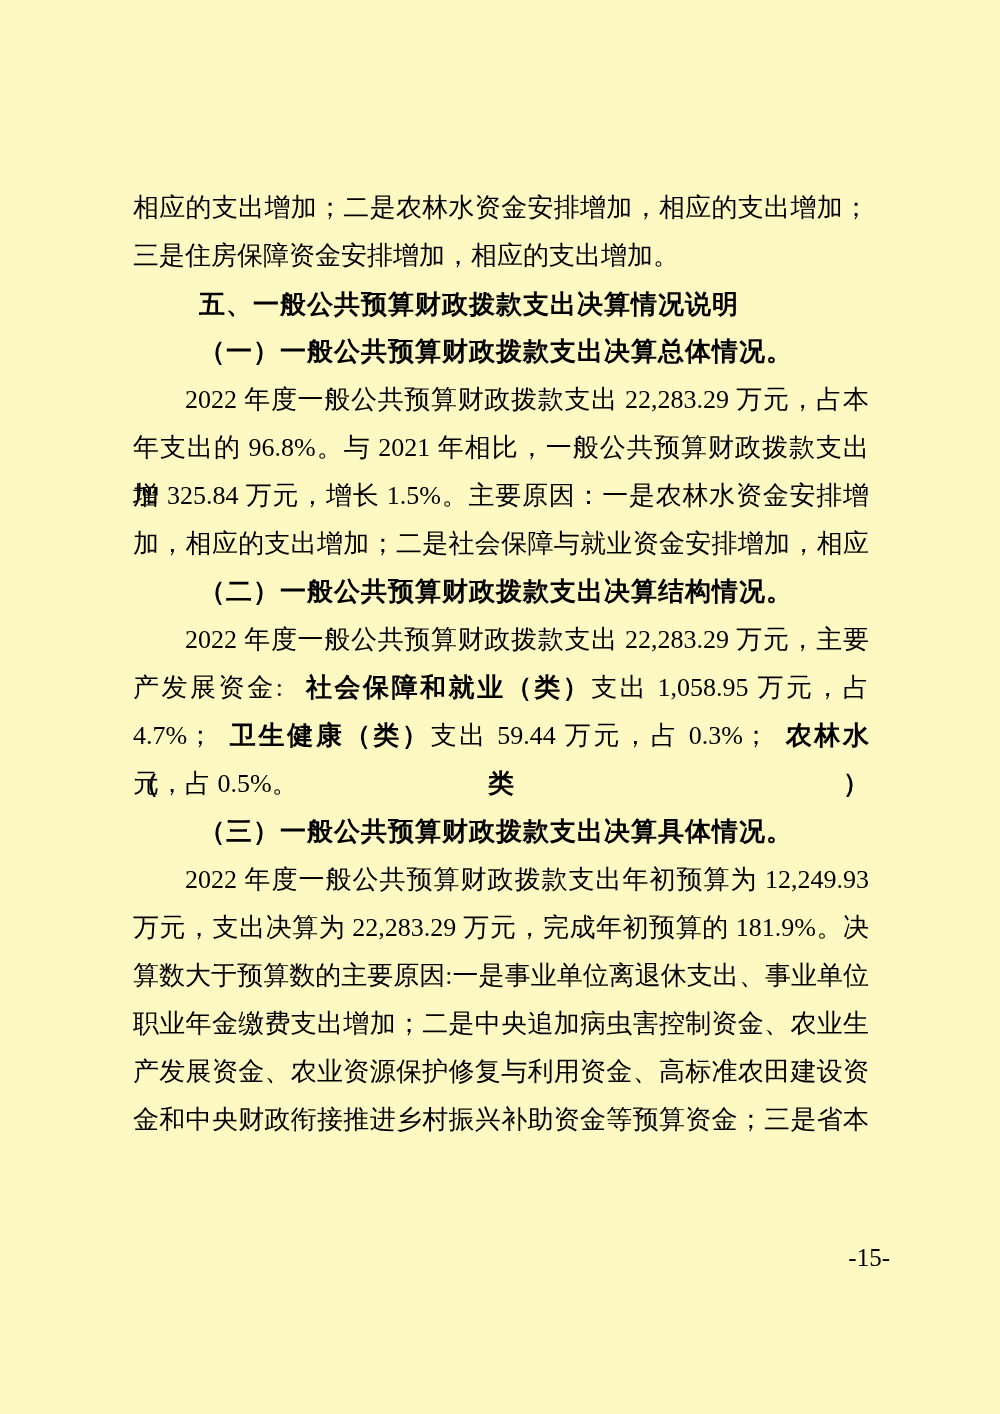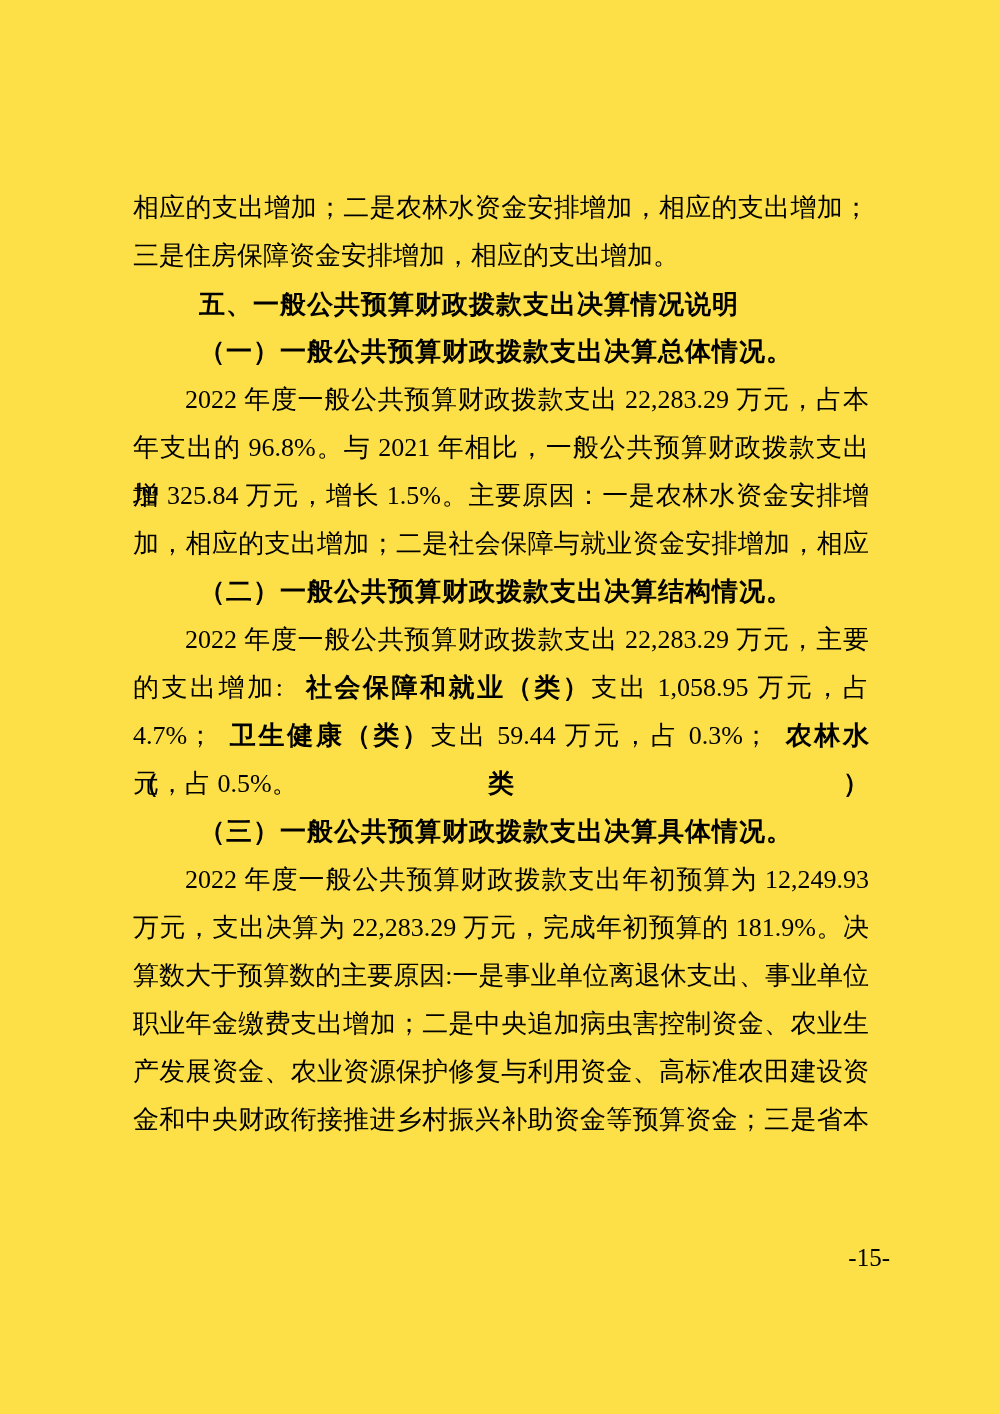--- a/index.html
+++ b/index.html
@@ -5,21 +5,21 @@
   html, body {
     margin: 0;
     padding: 0;
     background: #e8e8e8;
   }
   .page {
     position: relative;
     width: 1000px;
     height: 1414px;
     margin: 0 auto;
-    background: #fde047;
+    background: #fef9c3;
     font-family: "Liberation Serif", "DejaVu Serif", serif;
     color: #000000;
     overflow: hidden;
   }
   .content {
     position: absolute;
     left: 133px;
     top: 184px;
     width: 736px;
   }
@@ -73,21 +73,21 @@
       <div class="line style-body align-justify"><span>相应的支出增加；二是农林水资金安排增加，相应的支出增加；</span></div>
       <div class="line style-body align-left"><span>三是住房保障资金安排增加，相应的支出增加。</span></div>
       <div class="line style-heading-sans align-left indent"><span class="seg-bold">五、一般公共预算财政拨款支出决算情况说明</span></div>
       <div class="line style-heading-serif align-left indent"><span class="seg-bold">（一）一般公共预算财政拨款支出决算总体情况。</span></div>
       <div class="line style-body align-justify indent"><span>2022 年度一般公共预算财政拨款支出 22,283.29 万元，占本</span></div>
       <div class="line style-body align-justify"><span>年支出的 96.8%。与 2021 年相比，一般公共预算财政拨款支出增</span></div>
       <div class="line style-body align-justify"><span>加 325.84 万元，增长 1.5%。主要原因：一是农林水资金安排增</span></div>
       <div class="line style-body align-justify"><span>加，相应的支出增加；二是社会保障与就业资金安排增加，相应</span></div>
       <div class="line style-heading-serif align-left indent"><span class="seg-bold">（二）一般公共预算财政拨款支出决算结构情况。</span></div>
       <div class="line style-body align-justify indent"><span>2022 年度一般公共预算财政拨款支出 22,283.29 万元，主要</span></div>
-      <div class="line style-body align-justify"><span>的支出增加: </span><span class="seg-bold">社会保障和就业（类）</span><span>支出 1,058.95 万元，占</span></div>
+      <div class="line style-body align-justify"><span>产发展资金: </span><span class="seg-bold">社会保障和就业（类）</span><span>支出 1,058.95 万元，占</span></div>
       <div class="line style-body align-justify"><span>4.7%；</span><span class="seg-bold">卫生健康（类）</span><span>支出 59.44 万元，占 0.3%；</span><span class="seg-bold">农林水（类）</span></div>
       <div class="line style-body align-left"><span>元，占 0.5%。</span></div>
       <div class="line style-heading-serif align-left indent"><span class="seg-bold">（三）一般公共预算财政拨款支出决算具体情况。</span></div>
       <div class="line style-body align-justify indent"><span>2022 年度一般公共预算财政拨款支出年初预算为 12,249.93</span></div>
       <div class="line style-body align-justify"><span>万元，支出决算为 22,283.29 万元，完成年初预算的 181.9%。决</span></div>
       <div class="line style-body align-justify"><span>算数大于预算数的主要原因:一是事业单位离退休支出、事业单位</span></div>
       <div class="line style-body align-justify"><span>职业年金缴费支出增加；二是中央追加病虫害控制资金、农业生</span></div>
       <div class="line style-body align-justify"><span>产发展资金、农业资源保护修复与利用资金、高标准农田建设资</span></div>
       <div class="line style-body align-justify"><span>金和中央财政衔接推进乡村振兴补助资金等预算资金；三是省本</span></div>
     </div>

